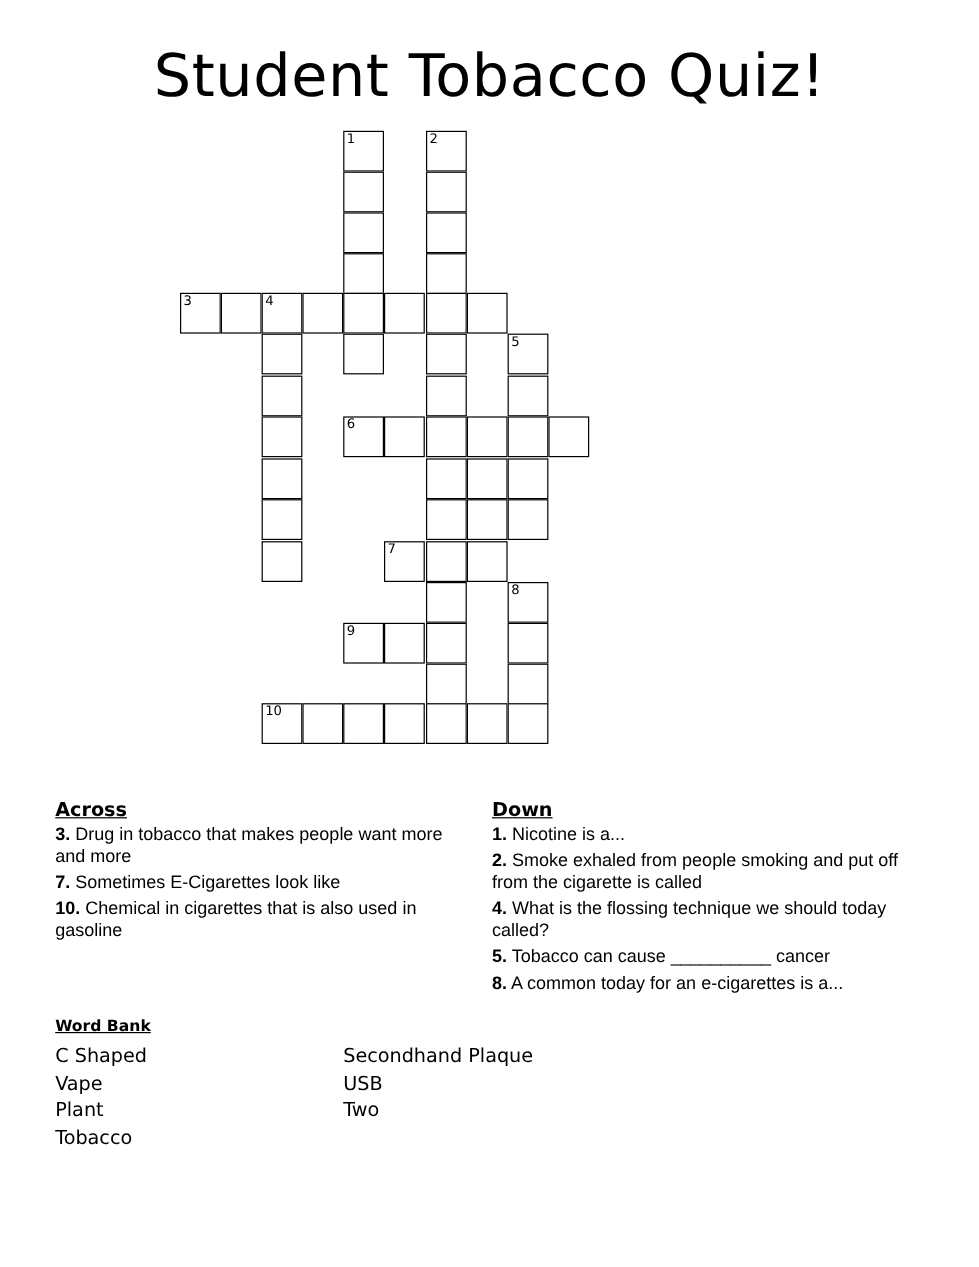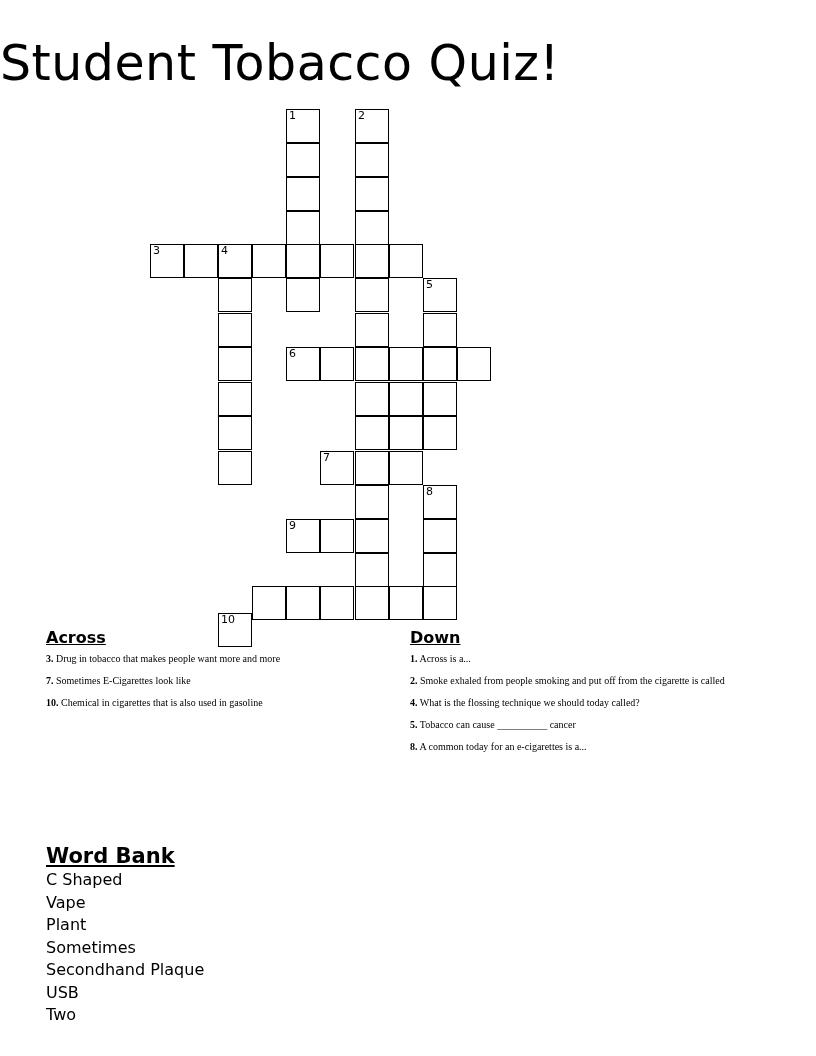--- a/index.html
+++ b/index.html
@@ -16,21 +16,21 @@
     color: #000000;
     overflow: hidden;
   }
 
   
   #puzzle-title {
     position: absolute;
     left: 0;
     top: 34px;
     width: 816px;
-    text-align: left;
+    text-align: center;
     font-size: 49px;
     line-height: 60px;
     font-weight: 400;
     letter-spacing: 0.5px;
     font-family: "DejaVu Sans", sans-serif;
   }
 
   
   #crossword-grid {
     position: absolute;
@@ -55,21 +55,21 @@
     line-height: 13px;
     font-family: "DejaVu Sans", sans-serif;
     color: #000000;
     pointer-events: none;
   }
 
   
   #clues {
     position: absolute;
     left: 0;
-    top: 628px;
+    top: 665px;
     width: 692px;
     height: 210px;
   }
   .clue-col {
     position: absolute;
     top: 0;
   }
   #clues-across { left: 46px; width: 350px; }
   #clues-down   { left: 410px; width: 345px; }
 
@@ -80,46 +80,46 @@
     text-decoration: underline;
     margin: 0 0 2px 0;
     font-family: "DejaVu Sans", sans-serif;
   }
   .clue-list {
     list-style: none;
     margin: 0;
     padding: 0;
   }
   .clue-item {
-    font-size: 10px;
+    font-size: 15px;
     line-height: 18px;
     margin: 0 0 4px 0;
-    font-family: Liberation Serif, serif;
+    font-family: Liberation Sans, sans-serif;
   }
   .clue-num {
     font-weight: 700;
   }
 
   
   #word-bank {
     position: absolute;
     left: 46px;
     top: 845px;
     width: 720px;
   }
   #word-bank-heading {
-    font-size: 21px;
+    font-size: 13px;
     line-height: 22px;
     font-weight: 700;
     text-decoration: underline;
     margin: 0 0 2px 0;
   }
   #word-bank-columns {
     display: flex;
-    flex-direction: column;
+    flex-direction: row;
   }
   .wb-col {
     width: 240px;
   }
   .wb-word {
     font-size: 16px;
     line-height: 22.5px;
     font-family: "DejaVu Sans", sans-serif;
   }
 </style>
@@ -190,21 +190,21 @@
       <span class="cw-num">8</span>
     </div>
     <div class="cw-cell" style="left: 286px; top: 519px;">
       <span class="cw-num">9</span>
     </div>
     <div class="cw-cell" style="left: 320px; top: 519px;"></div>
     <div class="cw-cell" style="left: 355px; top: 519px;"></div>
     <div class="cw-cell" style="left: 423px; top: 519px;"></div>
     <div class="cw-cell" style="left: 355px; top: 553px;"></div>
     <div class="cw-cell" style="left: 423px; top: 553px;"></div>
-    <div class="cw-cell" style="left: 218px; top: 586px; margin-top: 27px;">
+    <div class="cw-cell" style="left: 218px; top: 586px;">
       <span class="cw-num">10</span>
     </div>
     <div class="cw-cell" style="left: 252px; top: 586px;"></div>
     <div class="cw-cell" style="left: 286px; top: 586px;"></div>
     <div class="cw-cell" style="left: 320px; top: 586px;"></div>
     <div class="cw-cell" style="left: 355px; top: 586px;"></div>
     <div class="cw-cell" style="left: 389px; top: 586px;"></div>
     <div class="cw-cell" style="left: 423px; top: 586px;"></div>
   </div>
 
@@ -215,38 +215,38 @@
     <ul class="clue-list" id="across-list">
         <li class="clue-item"><span class="clue-num">3.</span><span class="clue-text"> Drug in tobacco that makes people want more and more</span></li>
         <li class="clue-item"><span class="clue-num">7.</span><span class="clue-text"> Sometimes E-Cigarettes look like</span></li>
         <li class="clue-item"><span class="clue-num">10.</span><span class="clue-text"> Chemical in cigarettes that is also used in gasoline</span></li>
       </ul>
   </div>
 
   <div class="clue-col" id="clues-down">
     <div class="clue-heading">Down</div>
     <ul class="clue-list" id="down-list">
-        <li class="clue-item"><span class="clue-num">1.</span><span class="clue-text"> Across is a...</span></li>
+        <li class="clue-item"><span class="clue-num">1.</span><span class="clue-text"> Nicotine is a...</span></li>
         <li class="clue-item"><span class="clue-num">2.</span><span class="clue-text"> Smoke exhaled from people smoking and put off from the cigarette is called</span></li>
         <li class="clue-item"><span class="clue-num">4.</span><span class="clue-text"> What is the flossing technique we should today called?</span></li>
         <li class="clue-item"><span class="clue-num">5.</span><span class="clue-text"> Tobacco can cause __________ cancer</span></li>
         <li class="clue-item"><span class="clue-num">8.</span><span class="clue-text"> A common today for an e-cigarettes is a...</span></li>
       </ul>
   </div>
 
 </div>
 
 <div id="word-bank">
   <div id="word-bank-heading">Word Bank</div>
   <div id="word-bank-columns">
       <div class="wb-col">
         <div class="wb-word">C Shaped</div>
         <div class="wb-word">Vape</div>
         <div class="wb-word">Plant</div>
-        <div class="wb-word">Sometimes</div>
+        <div class="wb-word">Tobacco</div>
       </div>
       <div class="wb-col">
         <div class="wb-word">Secondhand Plaque</div>
         <div class="wb-word">USB</div>
         <div class="wb-word">Two</div>
       </div>
     </div>
 </div>
 
 </body></html>

